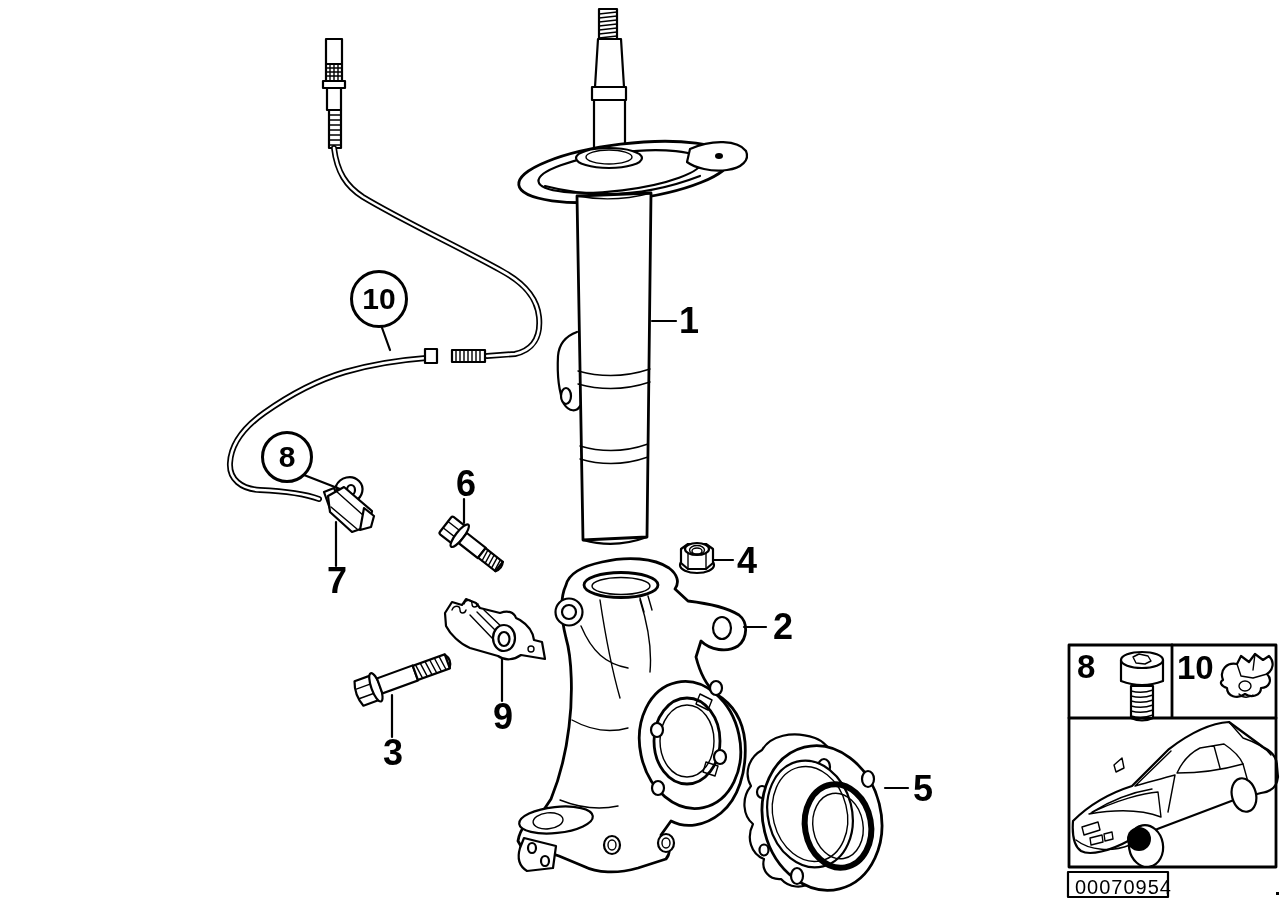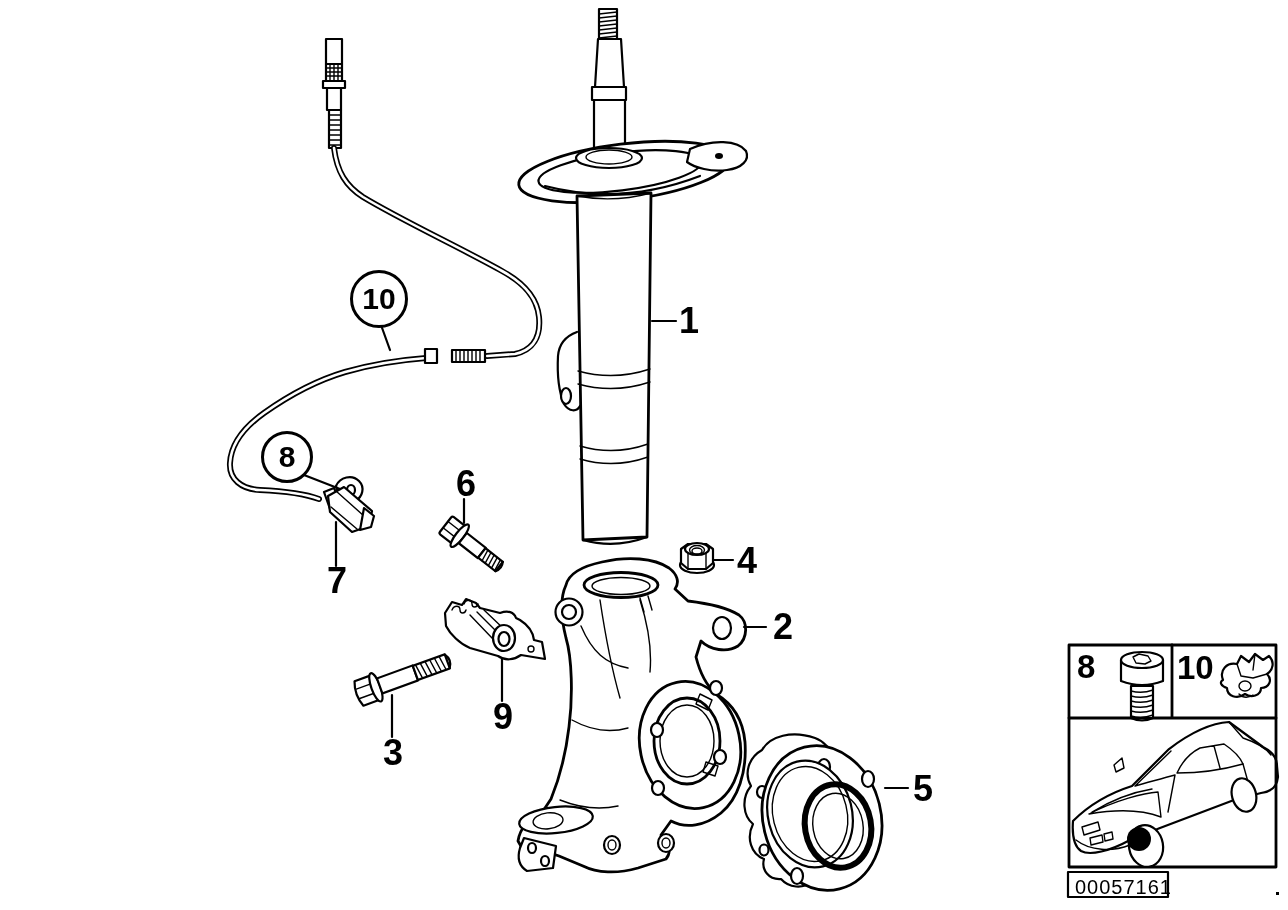--- a/index.html
+++ b/index.html
@@ -250,15 +250,15 @@
   <div class="co" style="left:503px;top:717px;">9</div>
   <div class="co co-circled" style="left:287px;top:457px;width:46px;height:46px;">
       <span>8</span>
     </div>
   <div class="co co-circled" style="left:379px;top:299px;">
       <span>10</span>
     </div>
 
   <div class="legend-label" style="left:1077px;top:650px;">8</div>
   <div class="legend-label" style="left:1177px;top:651px;">10</div>
-  <div class="pn" style="left:1075px;top:877px;">00057161</div>
+  <div class="pn" style="left:1075px;top:877px;">00070954</div>
 
 </div>
 
 </body></html>

